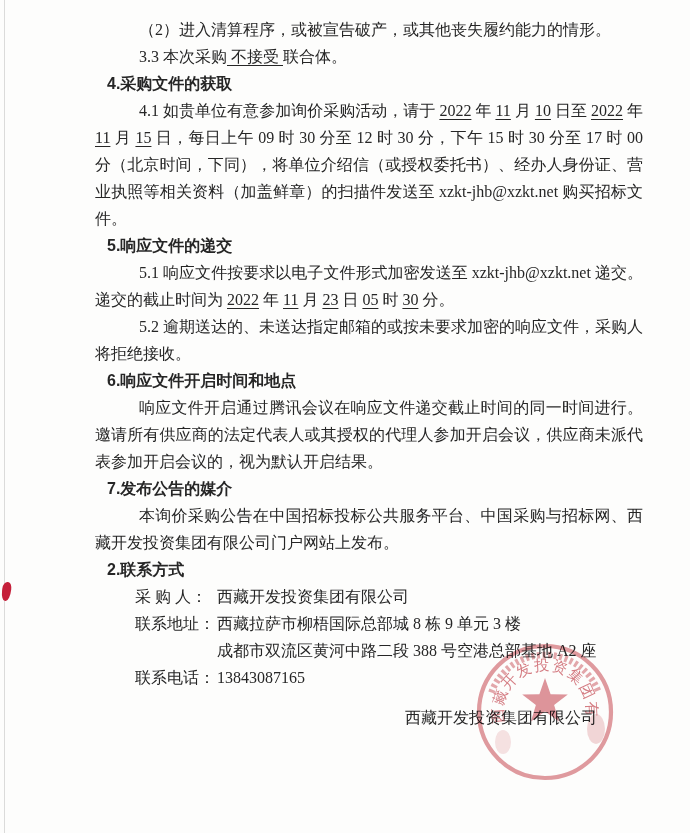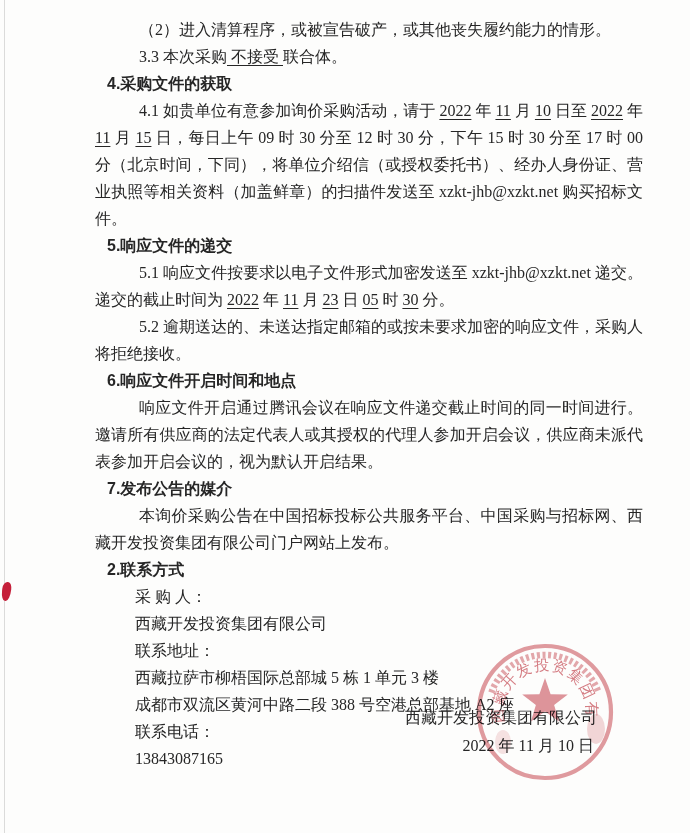--- a/index.html
+++ b/index.html
@@ -32,21 +32,21 @@
     text-align: justify;
   }
   .para { margin: 0; }
   .para.body { text-indent: 44px; }
   .para.heading {
     font-weight: bold;
     text-indent: 12px;
     font-family: "Liberation Sans", "DejaVu Sans", sans-serif;
   }
   .u { text-decoration: underline; text-underline-offset: 3px; }
-  .contact-row { display: flex; padding-left: 40px; flex-direction: column; }
+  .contact-row { display: flex; padding-left: 40px; }
   .contact-label { white-space: pre; min-width: 82px; flex: none; }
   .contact-values { flex: 1; }
   .signature {
     position: absolute; top: 704px; right: 93px;
     font-size: 16px; line-height: 28px;
     text-align: right;
     z-index: 2;
   }
   .signature .sig-date { margin-right: 3px; }
   .seal {
@@ -83,36 +83,35 @@
   <div>
       <div class="contact-row">
         <span class="contact-label">采 购 人：</span>
         <div class="contact-values">
           <div class="contact-line">西藏开发投资集团有限公司</div>
         </div>
       </div>
       <div class="contact-row">
         <span class="contact-label">联系地址：</span>
         <div class="contact-values">
-          <div class="contact-line">西藏拉萨市柳梧国际总部城 5 栋 1 单元 3 楼</div>
+          <div class="contact-line">西藏拉萨市柳梧国际总部城 8 栋 9 单元 3 楼</div>
           <div class="contact-line">成都市双流区黄河中路二段 388 号空港总部基地 A2 座</div>
         </div>
       </div>
       <div class="contact-row">
         <span class="contact-label">联系电话：</span>
         <div class="contact-values">
           <div class="contact-line">13843087165</div>
         </div>
       </div>
     </div>
 </div>
 
 <div class="signature">
   <div class="sig-company">西藏开发投资集团有限公司</div>
-  <div class="sig-date">2022 年 11 月 10 日</div>
 </div>
 
 <svg class="seal" viewBox="0 0 160 160" aria-hidden="true">
   <defs>
     <path id="arc-cn" d="M 39.4,90.9 A 42,42 0 1 1 120.6,90.9" fill="none"></path>
   </defs>
   <circle cx="80" cy="80" r="66" fill="none" stroke="#cf5f68" stroke-width="4.2" opacity="0.72"></circle>
   <ellipse cx="131" cy="97" rx="9" ry="15" fill="#d06a70" opacity="0.30"></ellipse>
   <ellipse cx="38" cy="110" rx="8" ry="12" fill="#d06a70" opacity="0.22"></ellipse>
   <path d="M 26.4,60.5 A 57,57 0 0 1 133.6,60.5" fill="none" stroke="#cf5f68" stroke-width="6.5" stroke-dasharray="3 2.6" opacity="0.62"></path>

